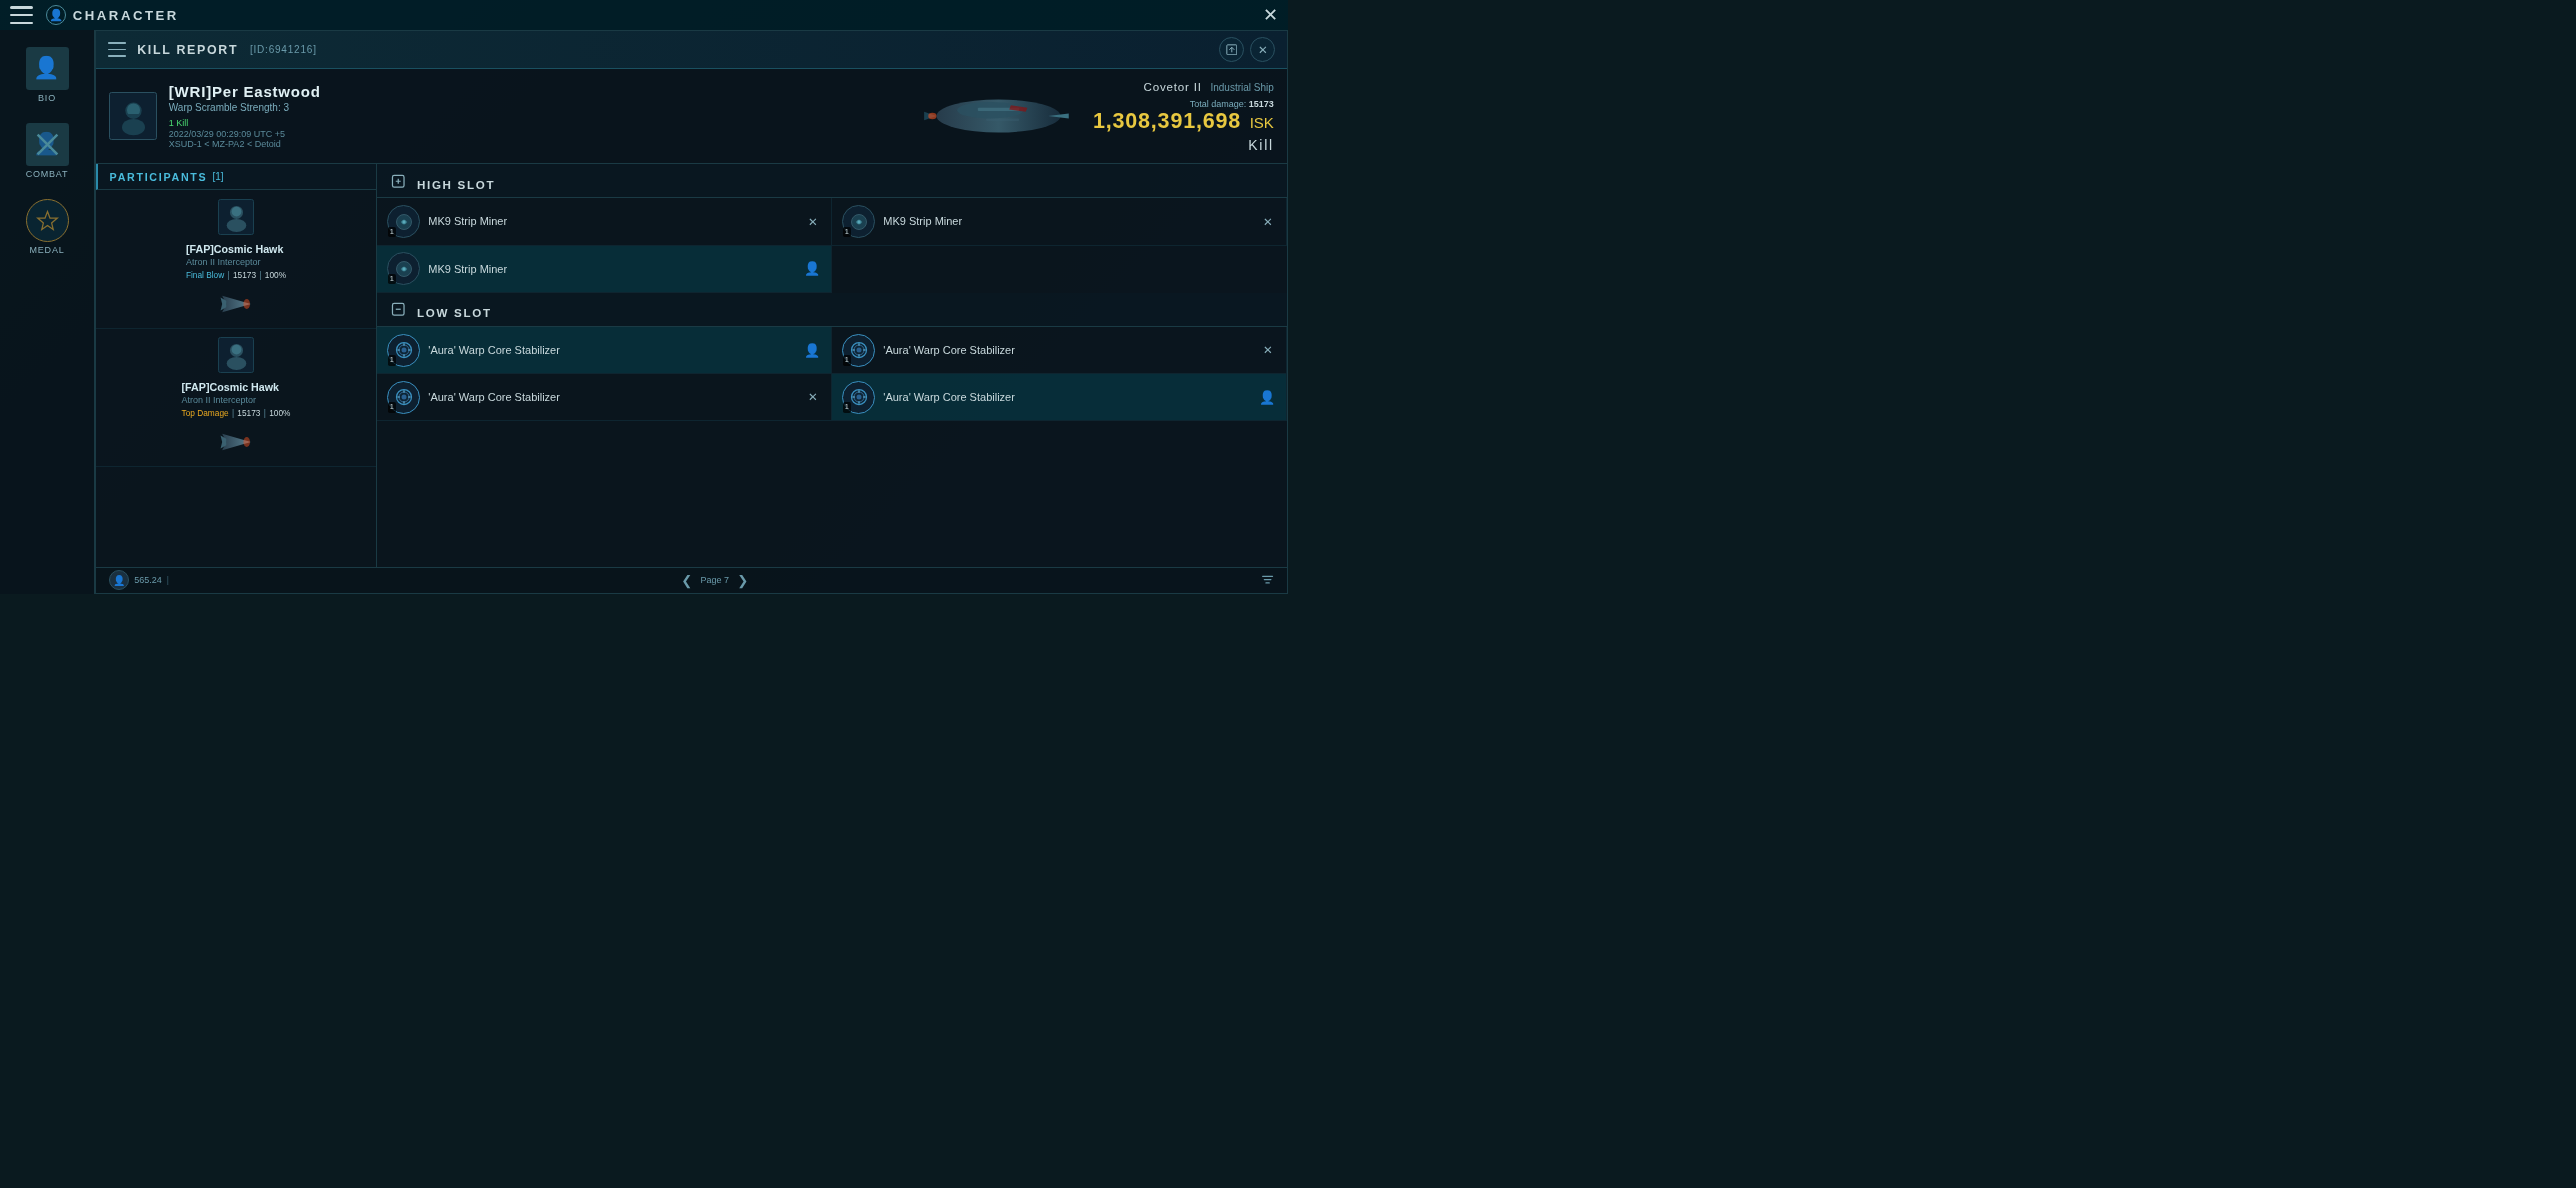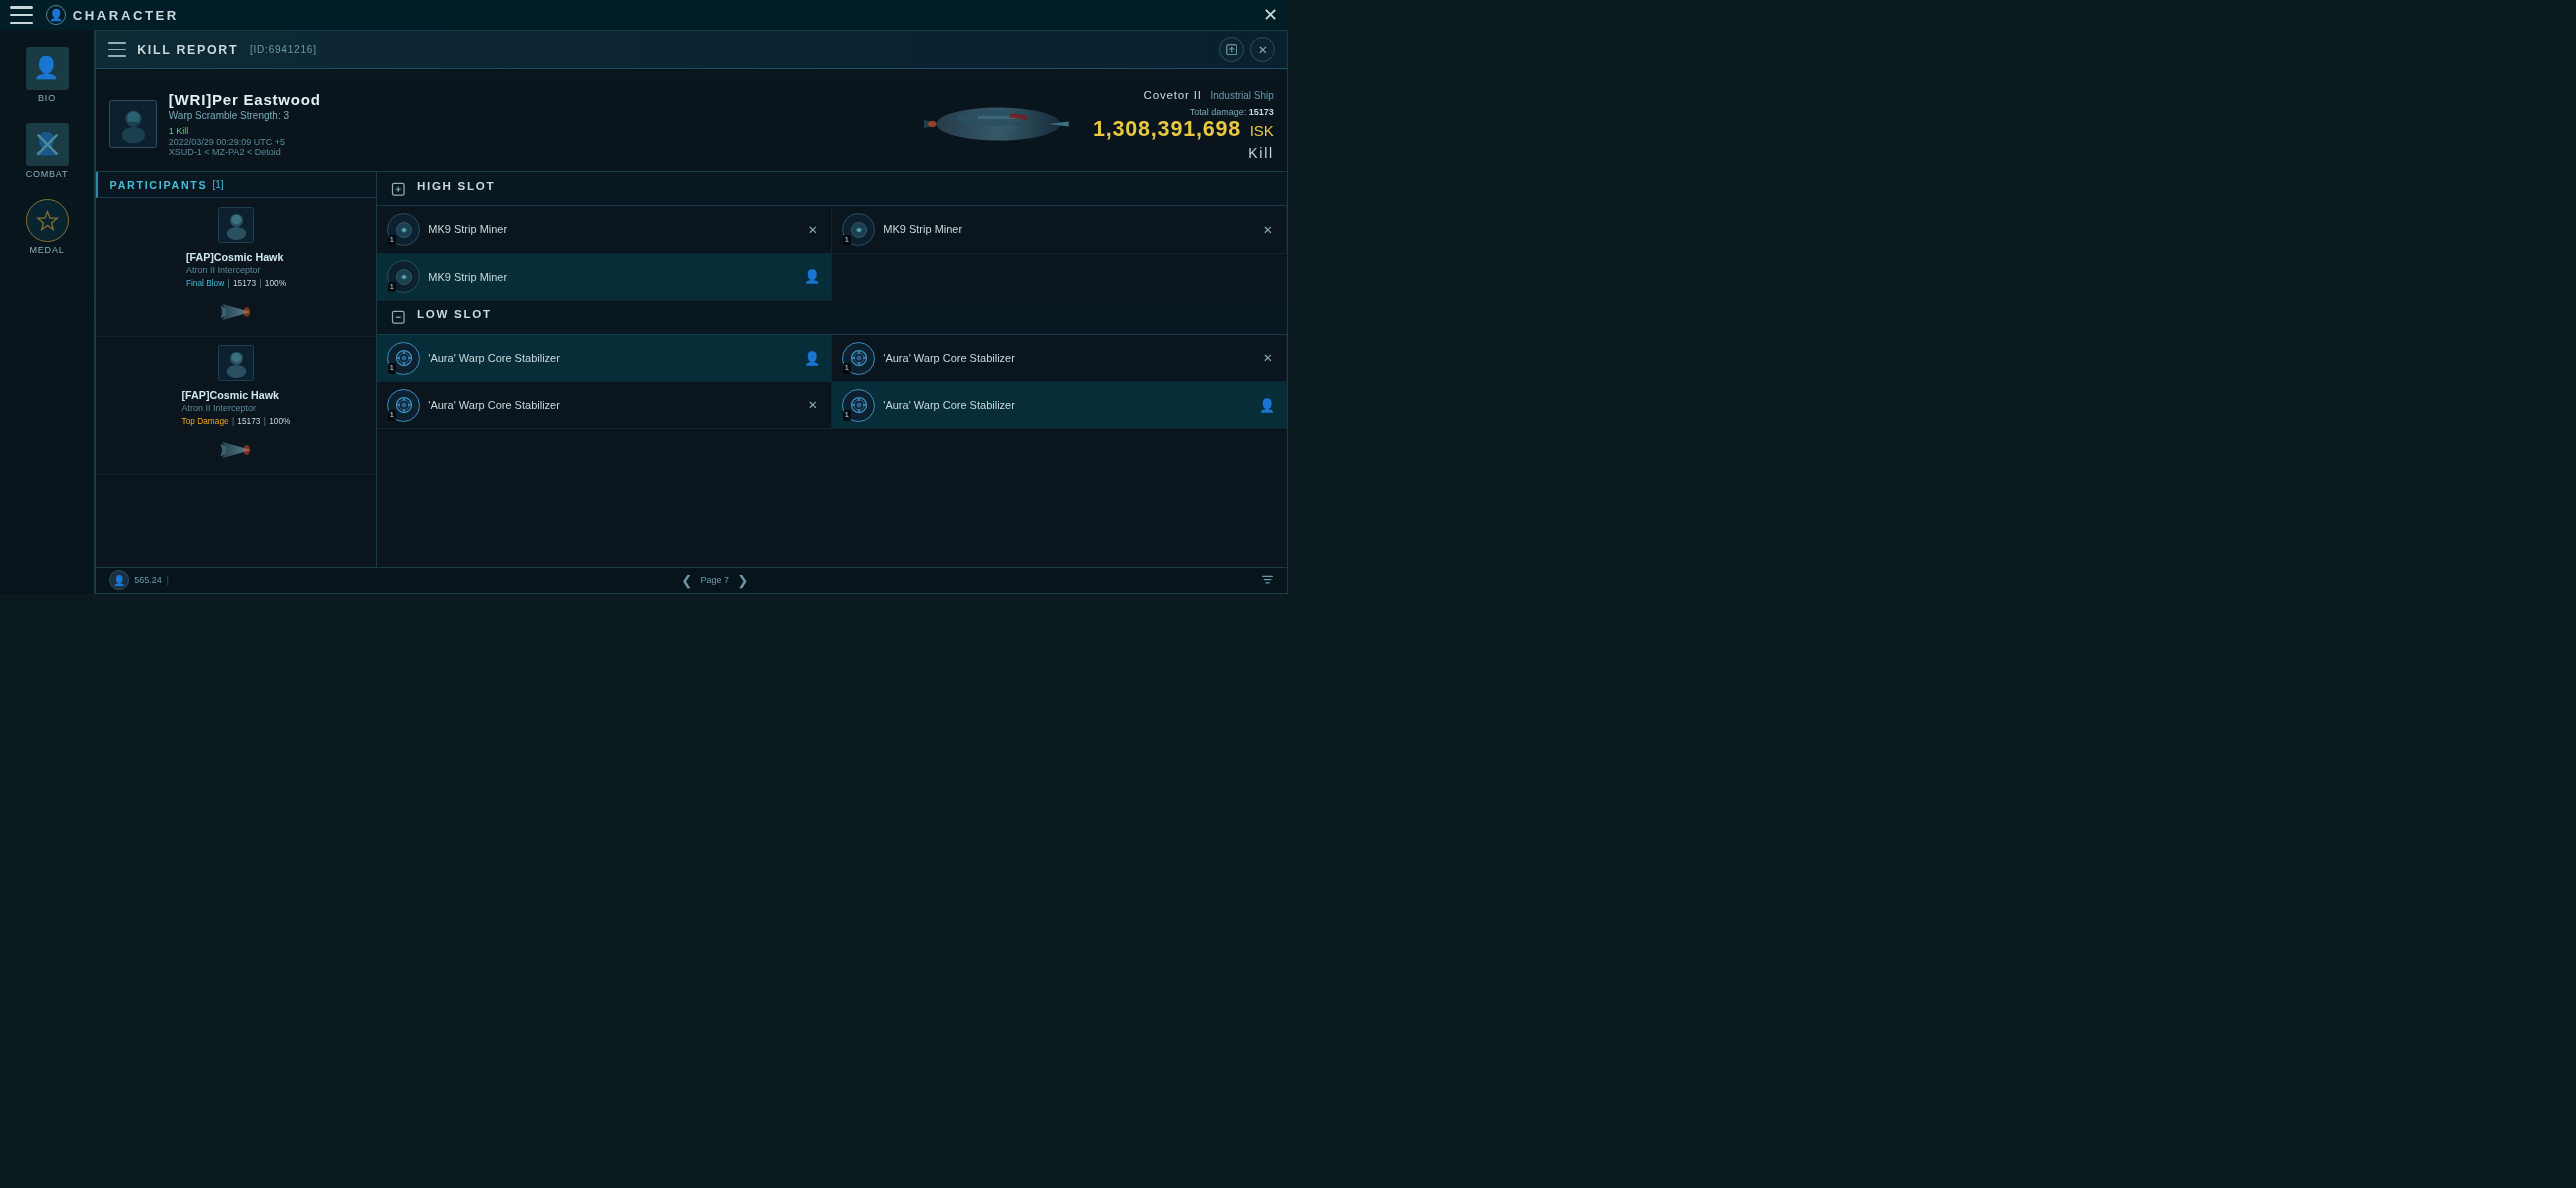--- a/index.html
+++ b/index.html
@@ -210,21 +210,20 @@
 
     
     .victim-section {
       display: flex;
       align-items: center;
       padding: 10px 13.2px;
       background: rgba(8,20,28,0.7);
       border-bottom: 0.8px solid #1a3a44;
       gap: 11.6px;
       flex-shrink: 0;
-      margin-top: 8px;
     }
     .victim-avatar {
       width: 48px;
       height: 48px;
       border: 0.8px solid #2a5060;
       border-radius: 2.5px;
       background: #0d2030;
       display: flex;
       align-items: center;
       justify-content: center;
@@ -415,21 +414,21 @@
       overflow-y: auto;
       padding: 0;
     }
     .slot-section {
       margin-bottom: 0;
     }
     .slot-header {
       padding: 6.6px 11.6px;
       border-bottom: 0.8px solid #1a3a44;
       display: flex;
-      align-items: flex-start;
+      align-items: flex-end;
       gap: 8.3px;
       background: rgba(8,25,35,0.5);
     }
     .slot-icon {
       width: 20px;
       height: 20px;
       display: flex;
       align-items: center;
       justify-content: center;
       color: #8ab0bc;

